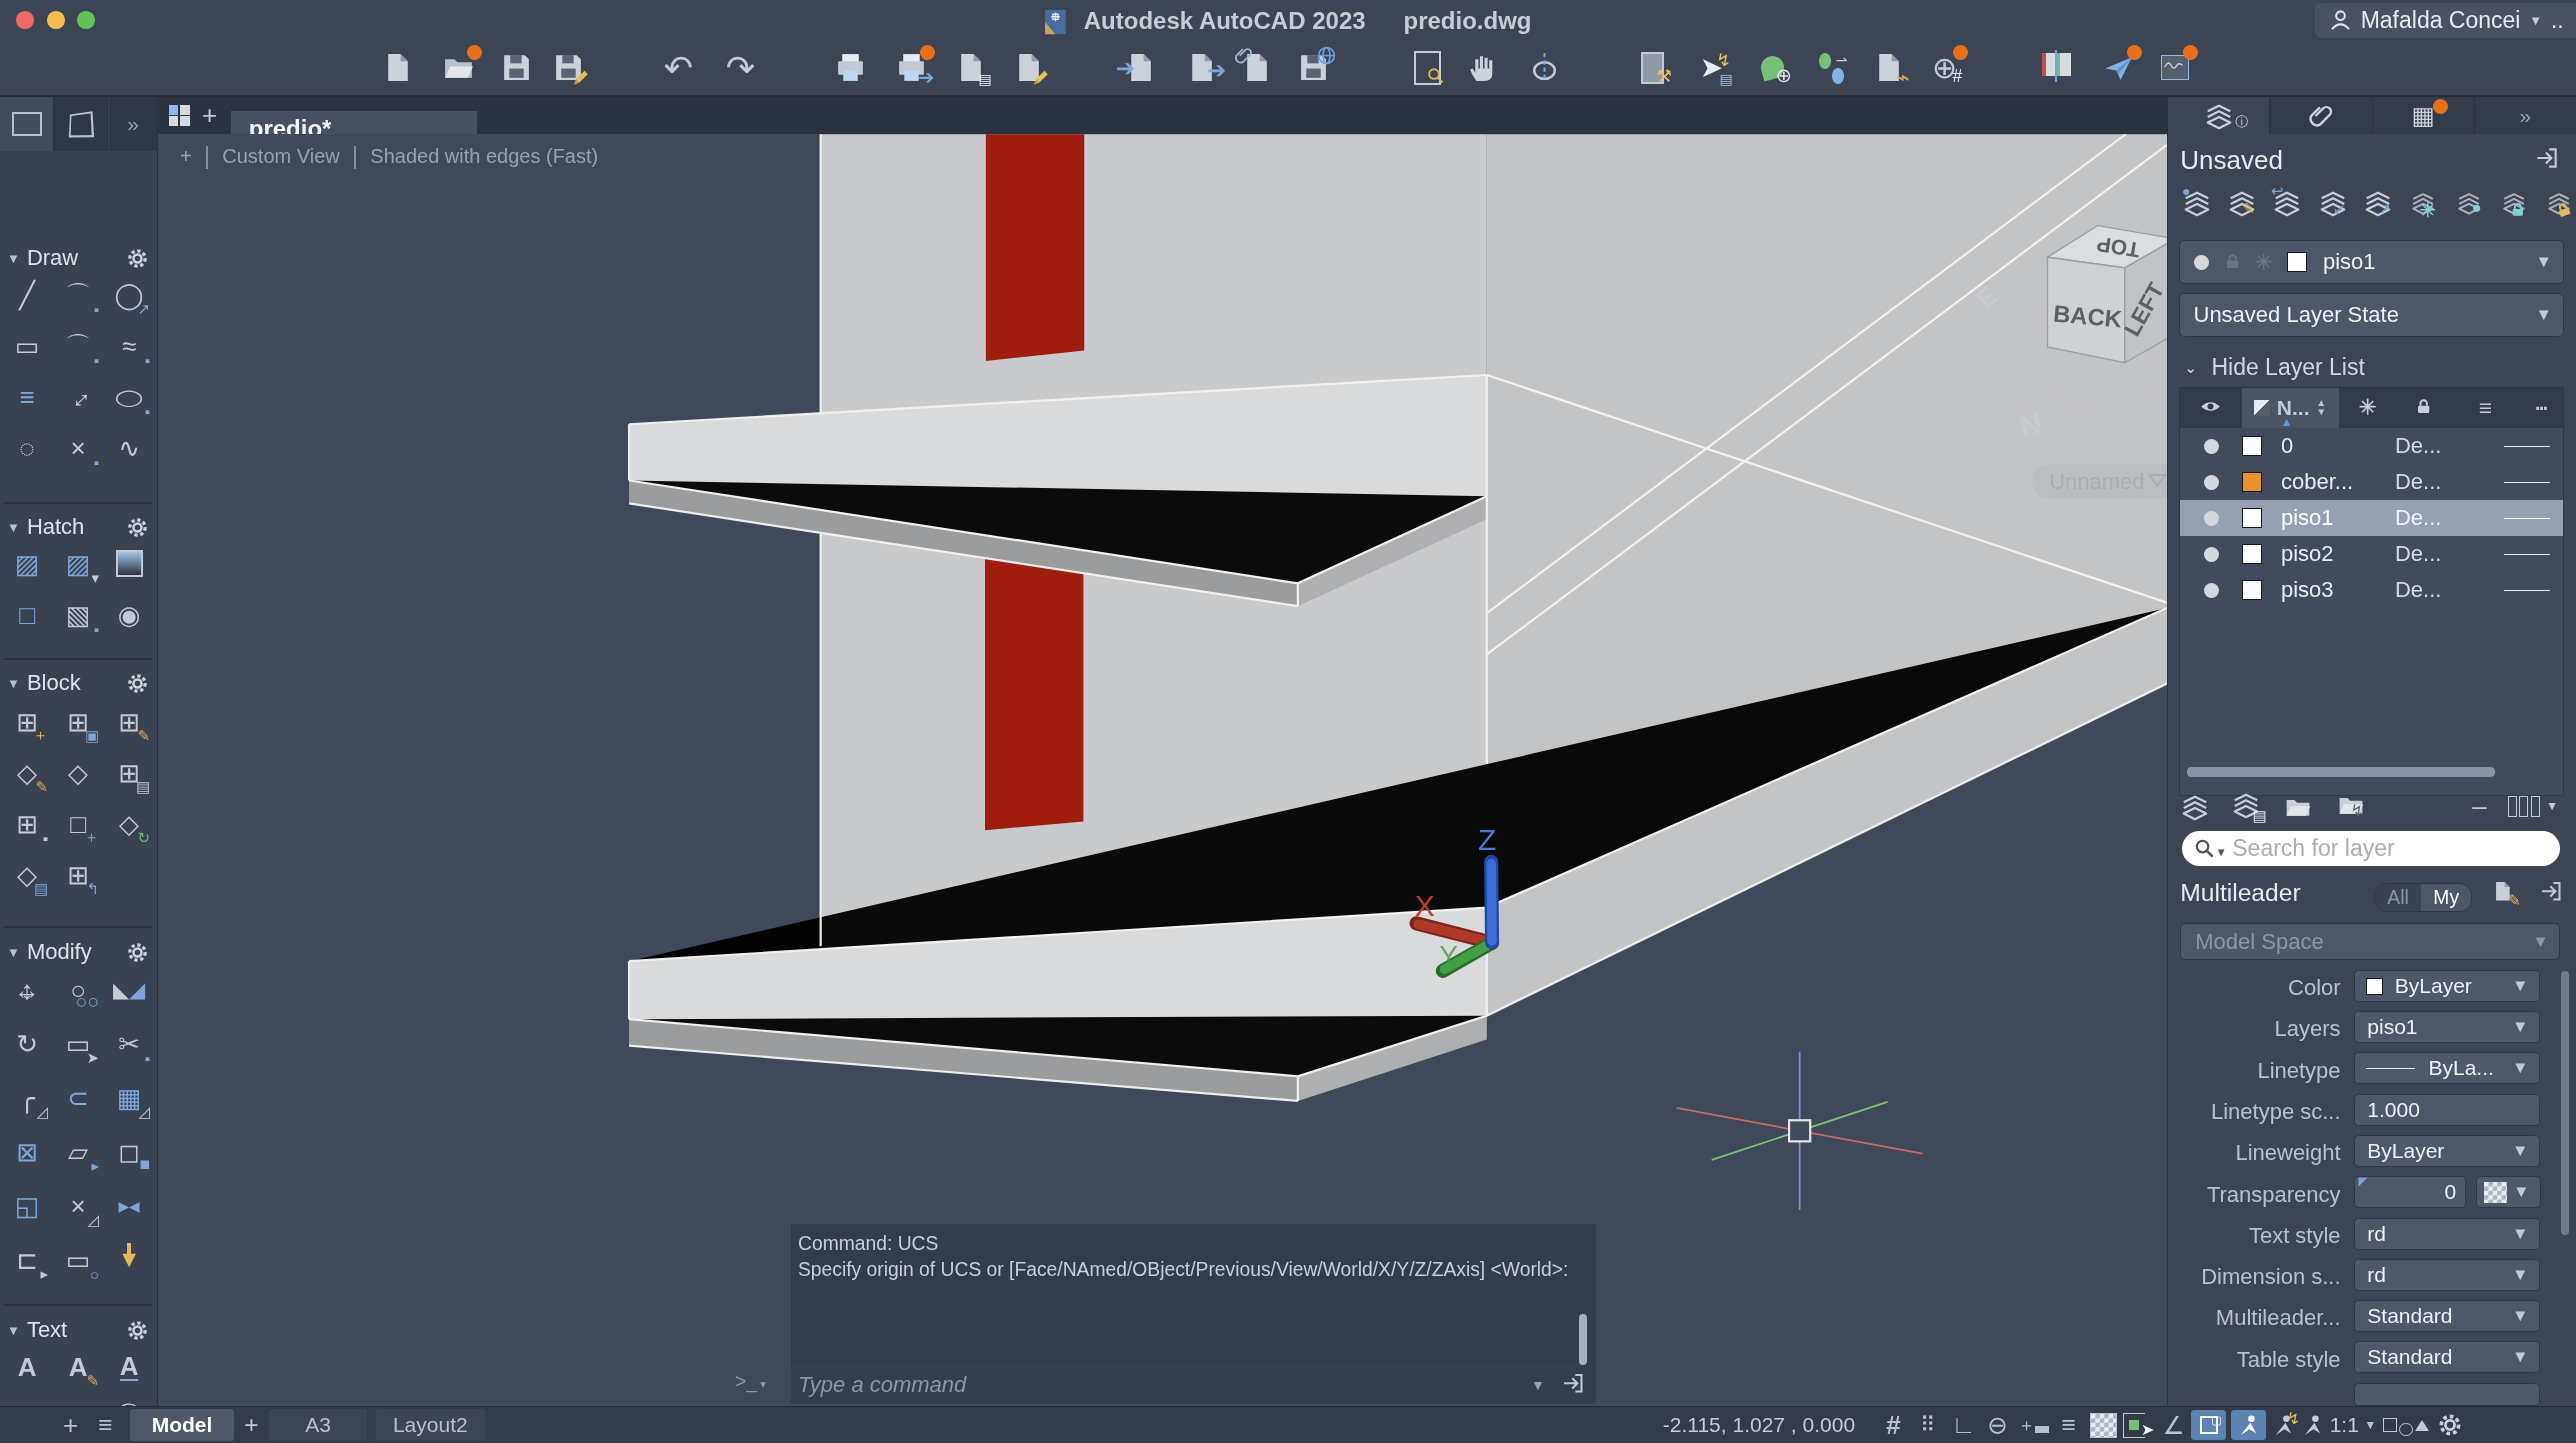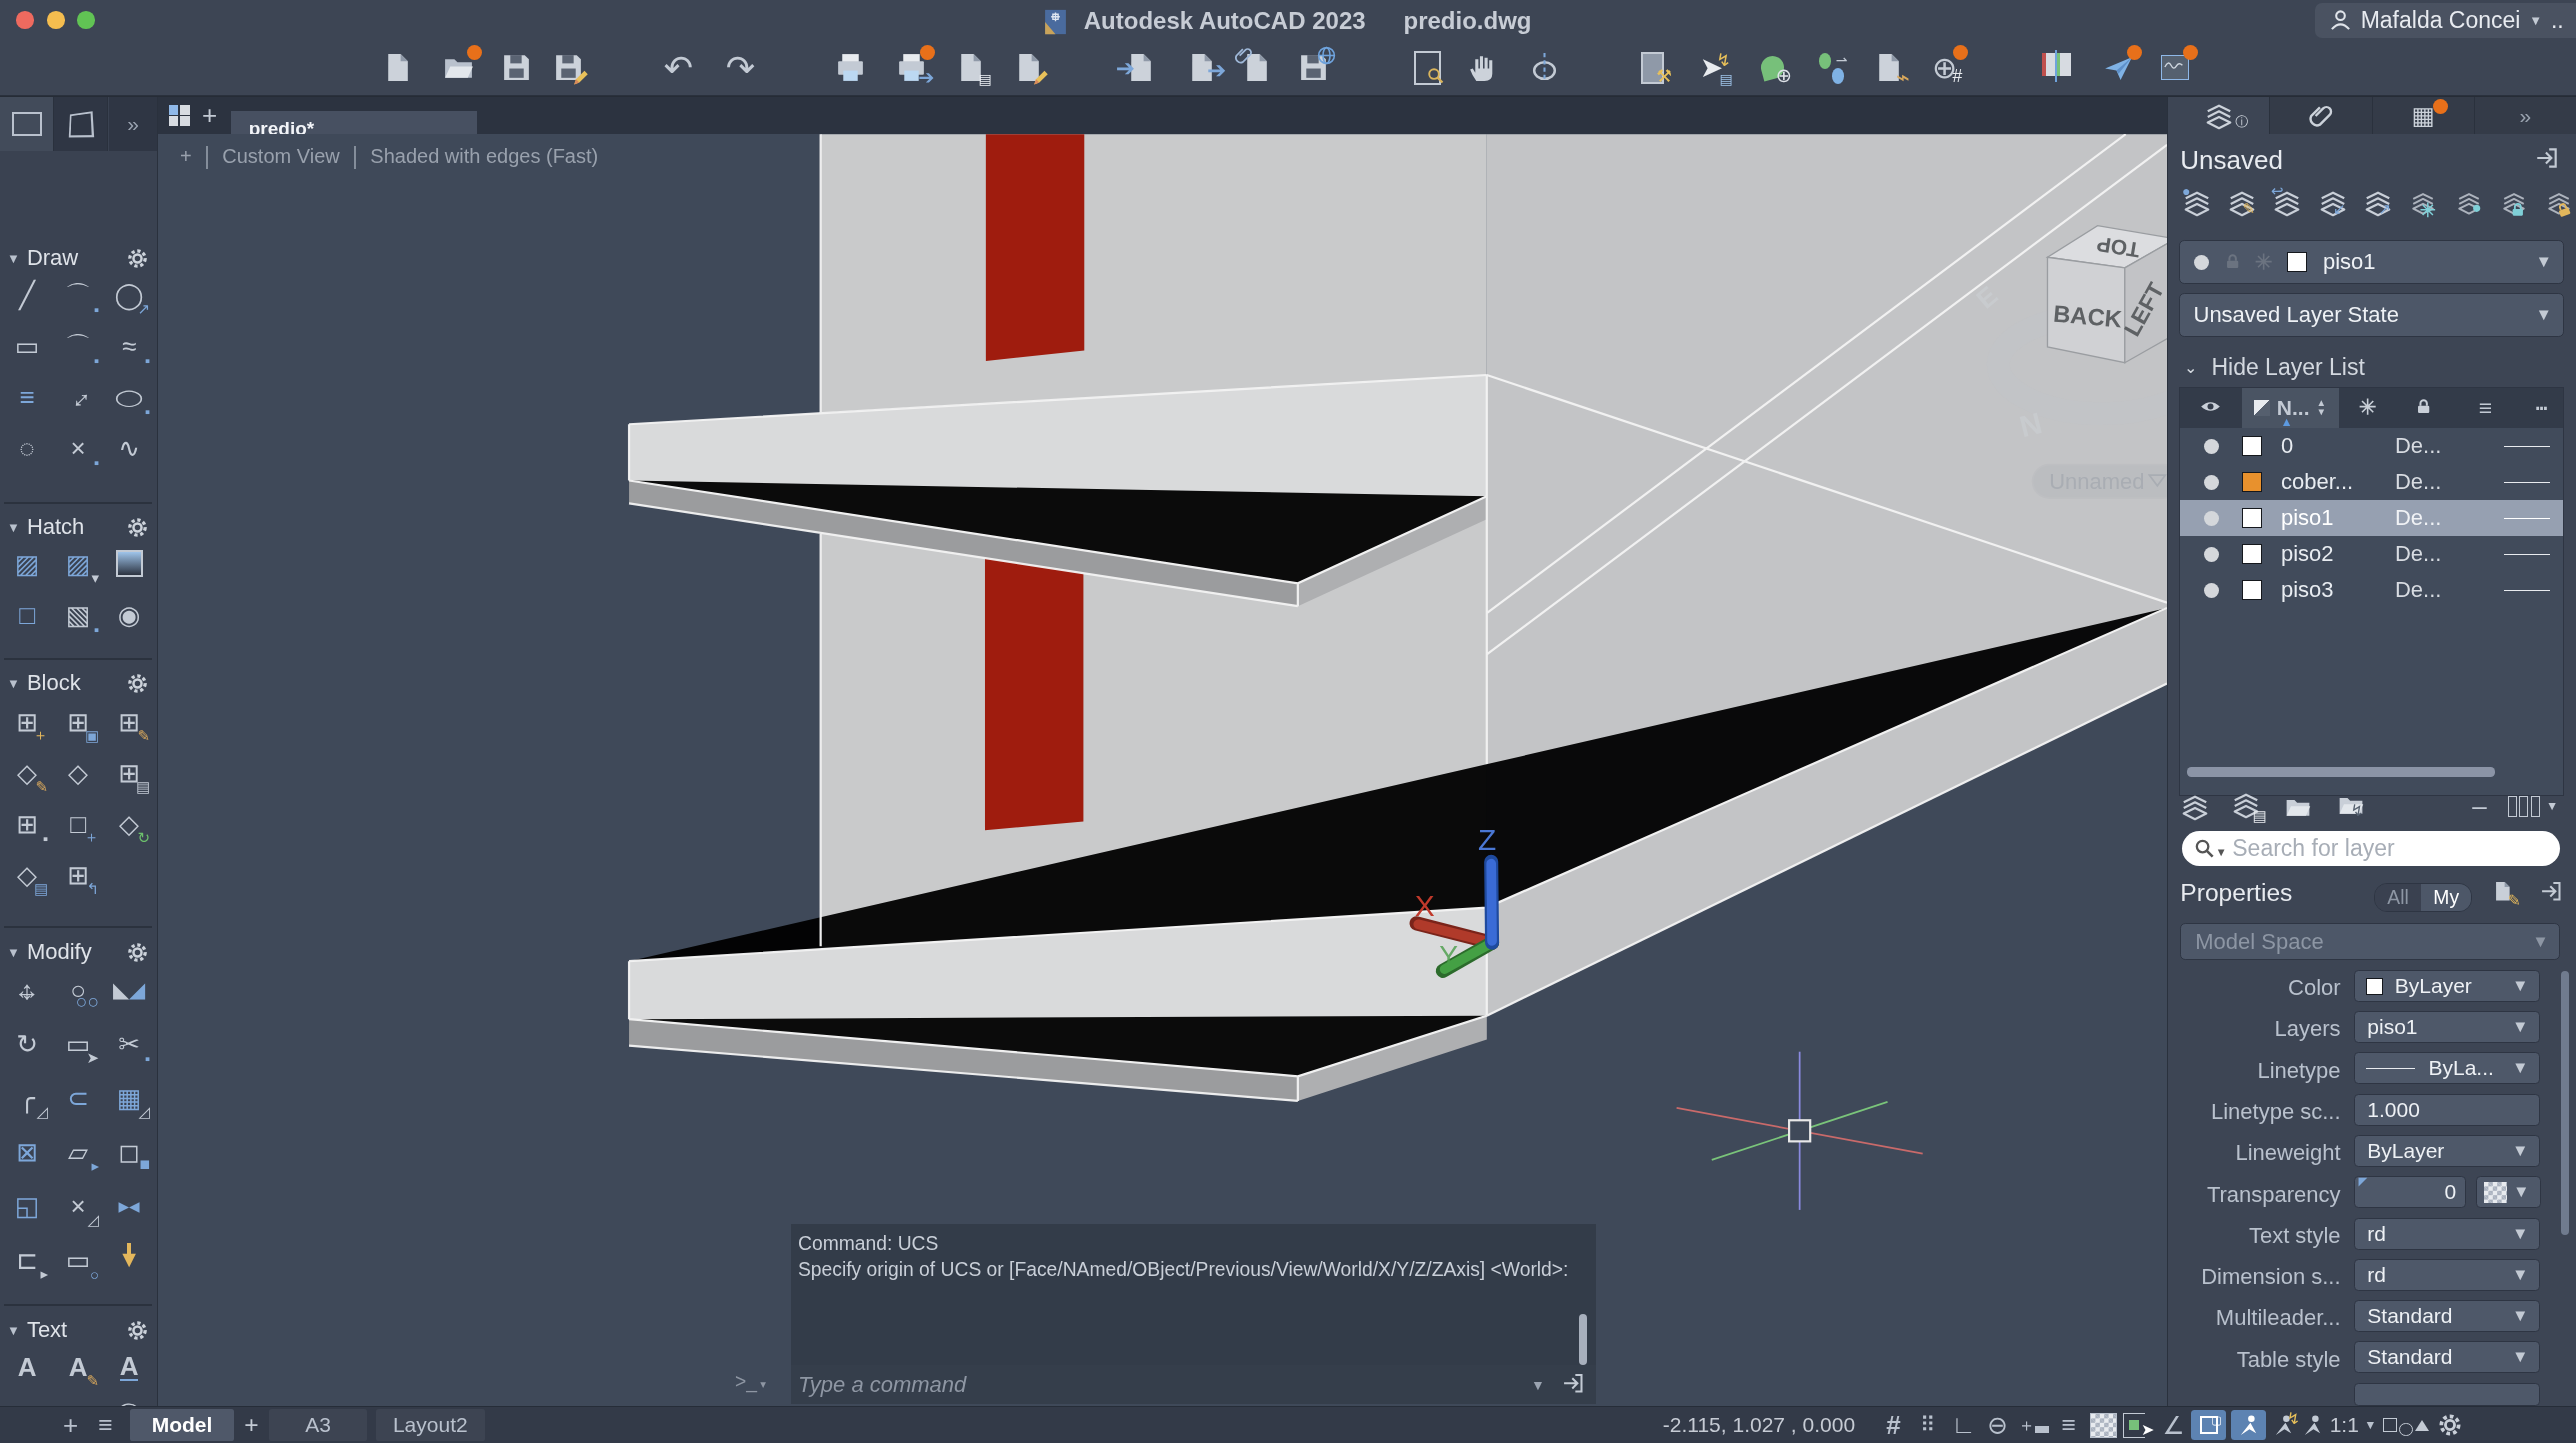--- a/index.html
+++ b/index.html
@@ -23,21 +23,21 @@
   .sechead .gear{margin-left:auto;margin-right:8.8px;color:#cdd3db;}
   .tgrid{left:2.6px;width:155px;display:grid;grid-template-columns:51px 51px 51px;}
   .tool{width:49px;height:51px;display:flex;align-items:center;justify-content:center;position:relative;
         color:#c3cad4;font-size:26px;}
   .tool .sub{position:absolute;right:3.5px;bottom:1.8px;font-size:15px;}
   .blue{color:#7da7d9!important;}.gold{color:#e3b75c!important;}.green{color:#6cc06c!important;}
   .cyan{color:#7fd0d8!important;}.tan{color:#d9a85c!important;}
   .divider{left:3.5px;width:148px;height:1.8px;background:#2b323e;}
   
   .doctabs{left:158px;top:97px;width:2009px;height:37px;background:#2c3340;display:flex;align-items:center;}
-  .dtab{height:37px;background:#475061;color:#f2f4f8;font-weight:bold;font-size:19px;display:flex;
+  .dtab{height:37px;background:#475061;color:#f2f4f8;font-weight:bold;font-size:24px;display:flex;
         align-items:center;padding:0 17.6px;min-width:211px;margin-top:27px;}
   .viewport{left:158px;top:134px;width:2009px;height:1273px;background:#3f4959;overflow:hidden;}
   .vplabel{left:180px;top:143px;display:flex;gap:12.3px;align-items:center;color:#99a1ad;font-size:20px;}
   .vplabel .sep{color:#8a93a0;font-size:23px;}
   
   .cmdbox{left:791px;top:1224px;width:805px;height:141px;background:rgba(50,58,71,0.88);
           font-size:19.3px;color:#c9cfd8;padding:7px 8.8px 0 7px;line-height:26px;}
   .cmdinput{left:791px;top:1365px;width:805px;height:39px;background:rgba(45,52,64,0.55);
             display:flex;align-items:center;}
   .cmdinput input{flex:1;background:transparent;border:none;outline:none;font-family:"Liberation Sans",sans-serif;
@@ -905,21 +905,21 @@
   </div>
 
   <div class="r pill" style="left:14px;top:734px;width:378px;height:35px">
     <svg style="width:23px;height:23px;color:#555;margin-left:10.5px" viewBox="0 0 26 26" width="23" height="23">
         <use href="#sym-mag"></use>
       </svg>
     <span style="color:#555;font-size:11.4px;margin:7px 3.5px 0 0">▼</span>
     <input placeholder="Search for layer" style="">
   </div>
 
-  <div class="r ptitle" style="left:12.3px;top:782px;font-size:24.6px">Properties</div>
+  <div class="r ptitle" style="left:12.3px;top:782px;font-size:24.6px">Multileader</div>
   <div class="r seg" style="left:206px;top:786px">
     <div style="background:#3a4150;color:#8d96a4">All</div>
     <div style="background:#4d5768;color:#fff">My</div>
   </div>
   <span class="r" style="left:323px;top:782px;position:absolute"><svg style="width:23px;height:24.6px;color:#c9cfd8" viewBox="0 0 26 28" width="23" height="24.6">
         <use href="#sym-doc"></use>
       </svg><span style="position:absolute;right:-7px;bottom:-3.5px;color:#e3b75c;font-size:16px">✎</span></span>
   <svg class="r" style="right:12.3px;top:782px;width:24.6px;height:24.6px;color:#c3cad4" viewBox="0 0 28 28" width="24.6" height="24.6">
       <use href="#sym-popout"></use>
     </svg>

